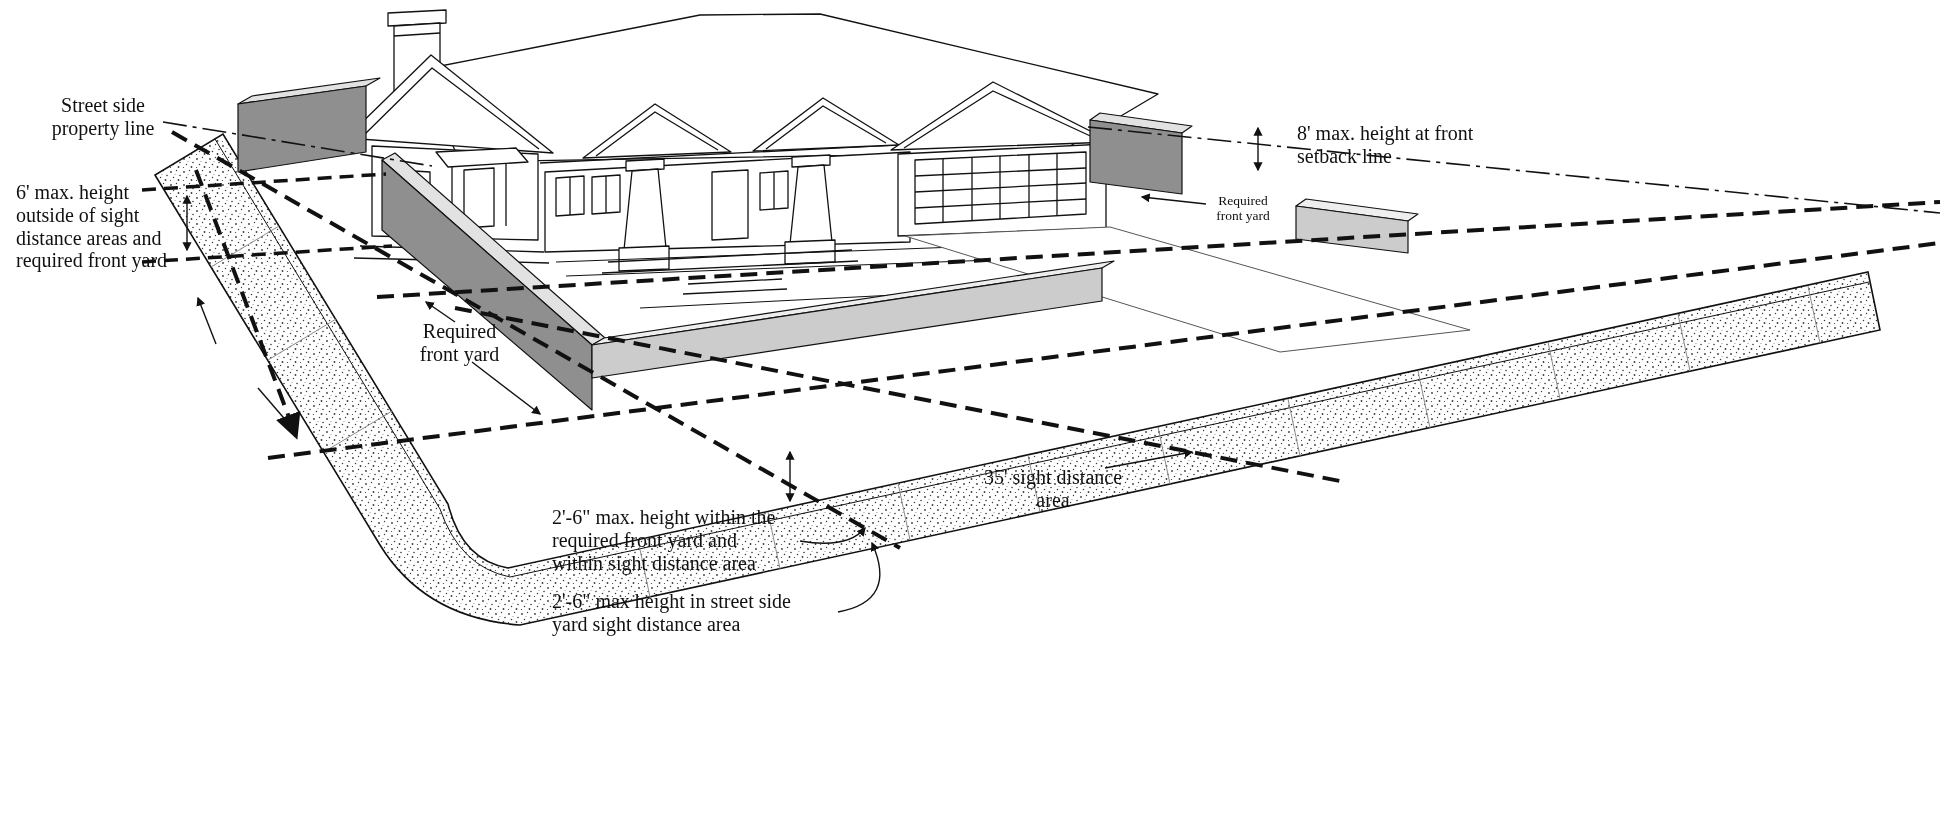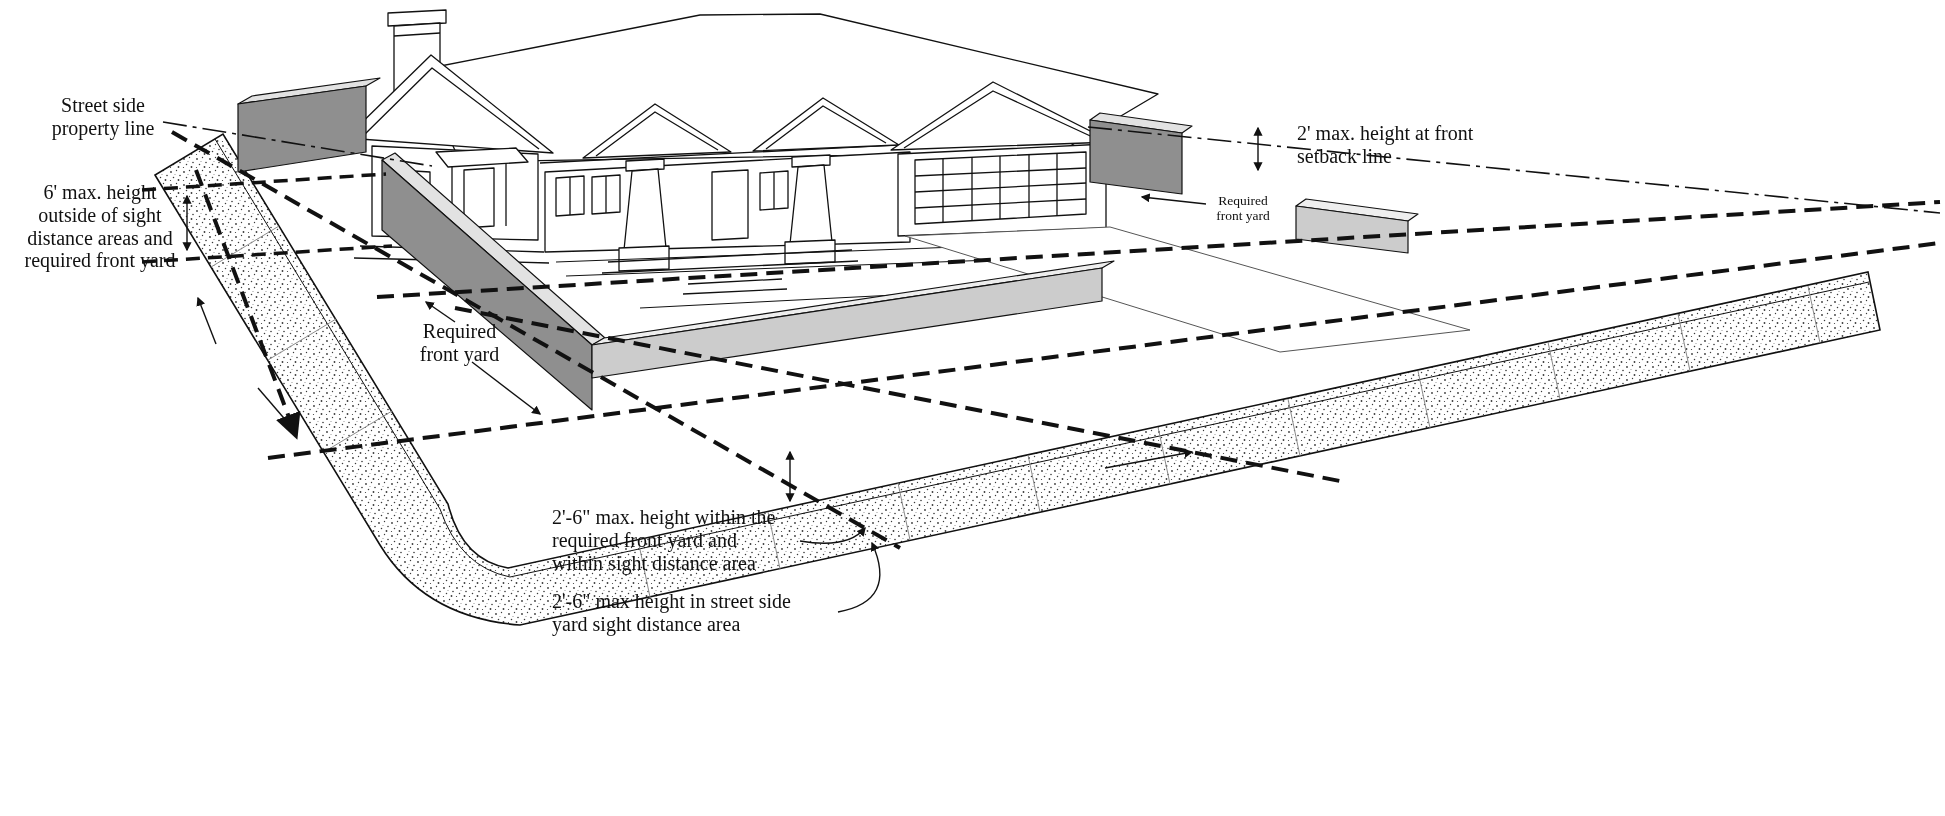--- a/index.html
+++ b/index.html
@@ -162,35 +162,37 @@
     <path d="M1206,204 L1142,197" marker-end="url(#arr)"></path>
     <path d="M187,196 L187,250" marker-start="url(#arr)" marker-end="url(#arr)"></path>
     <path d="M1258,128 L1258,170" marker-start="url(#arr)" marker-end="url(#arr)"></path>
     <path d="M790,452 L790,501" marker-start="url(#arr)" marker-end="url(#arr)"></path>
   </g>
 </svg>
 
 <div class="lbl" style="left:28px;top:94px;width:150px;text-align:center;">Street side
 property line</div>
 
-<div class="lbl" style="left:0;top:181px;width:200px;text-align:center;">6' max. height
+<div class="lbl" style="left:16px;top:181px;width:200px;text-align:left;">6' max. height
 outside of sight
 distance areas and
 required front yard</div>
 
 
 <div class="lbl" style="left:402px;top:320px;width:115px;text-align:center;">Required
 front yard</div>
 
-<div class="lbl" style="left:1297px;top:122px;width:240px;text-align:left;">2' max. height at front
+<div class="lbl" style="left:1297px;top:122px;width:240px;text-align:left;">8' max. height at front
 setback line</div>
 
 <div class="lbl small" style="left:1198px;top:194px;width:90px;text-align:center;">Required
 front yard</div>
 
+<div class="lbl" style="left:958px;top:466px;width:190px;text-align:center;">35' sight distance
+area</div>
 
 <div class="lbl" style="left:552px;top:506px;width:270px;text-align:left;">2'-6" max. height within the
 required front yard and
 within sight distance area</div>
 
 <div class="lbl" style="left:552px;top:590px;width:310px;text-align:left;">2'-6" max height in street side
 yard sight distance area</div>
 
 </div>
 

